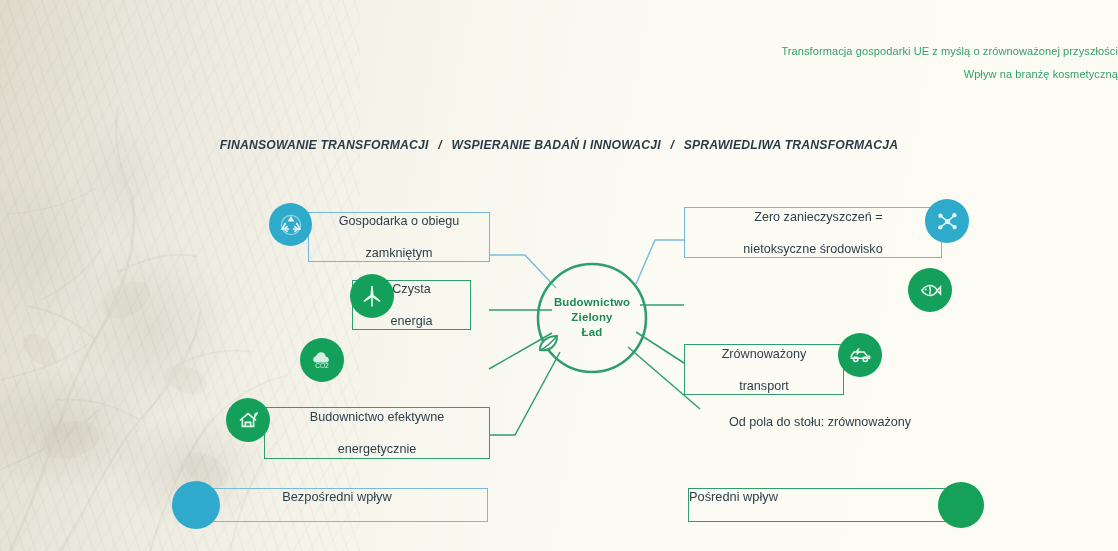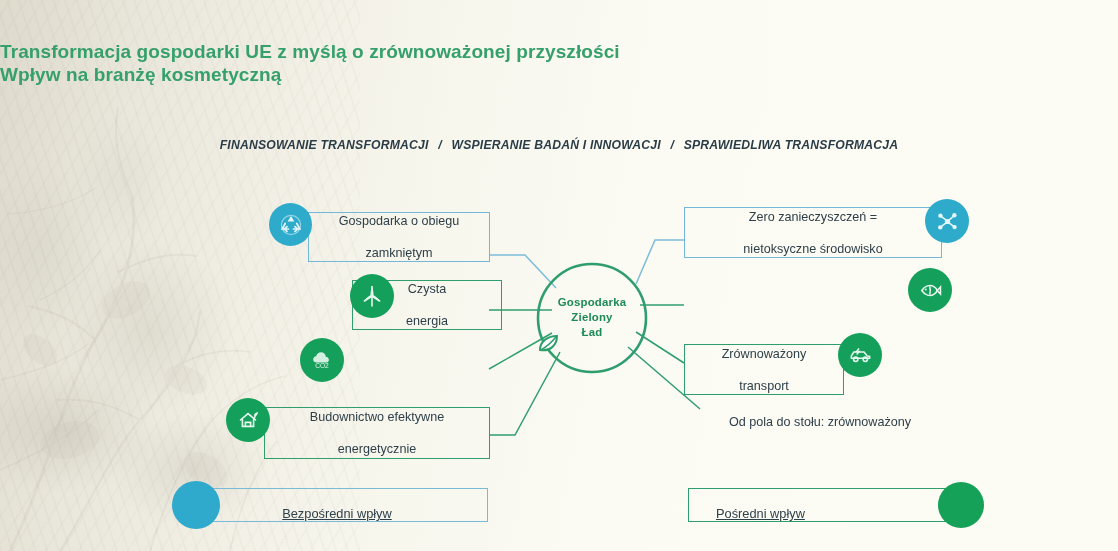--- a/index.html
+++ b/index.html
@@ -28,24 +28,24 @@
     position:absolute;left:0;top:0;width:360px;height:551px;
     background:
       repeating-linear-gradient(72deg, rgba(170,165,150,.055) 0 2px, rgba(255,255,255,0) 2px 11px),
       repeating-linear-gradient(-58deg, rgba(175,170,156,.045) 0 2px, rgba(255,255,255,0) 2px 14px);
     mix-blend-mode:multiply;
   }
 
   
   .title{
     position:absolute;left:0;top:40px;width:1118px;
-    text-align:left;
+    text-align:right;
     color:#35a06a;
-    font-weight:bold;
-    font-size:19px;
+    font-weight:normal;
+    font-size:11px;
     line-height:23px;
     letter-spacing:.1px;
   }
   .subtitle-row{
     position:absolute;left:0;top:138px;width:1118px;
     text-align:center;
     color:#2a3c46;
     font-weight:bold;font-style:italic;
     font-size:12.2px;letter-spacing:.2px;
     white-space:nowrap;
@@ -93,22 +93,22 @@
   .plain-label{
     position:absolute;
     text-align:center;
     color:#2d3f49;
     font-size:12.6px;line-height:17px;
   }
 
   
   .legend-box{
     position:absolute;box-sizing:border-box;
-    display:flex;align-items:flex-end;
-    color:#2d3f49;font-size:12.8px;text-decoration:underline;
+    display:flex;align-items:flex-start;
+    color:#2d3f49;font-size:12.8px;
   }
   .legend-box.blue{border:1.4px solid #79bad9;}
   .legend-box.green{border:1.4px solid #2f9e6d;}
   .legend-dot{position:absolute;border-radius:50%;}
   .legend-dot.blue{background:#2fa9cc;}
   .legend-dot.green{background:#16a159;}
 </style>
 </head>
 <body>
 
@@ -170,21 +170,21 @@
 
     <circle cx="592" cy="318" r="54" fill="none" stroke="#2f9e6d" stroke-width="2.6"></circle>
 
     <g transform="translate(538,336)">
       <path d="M2,14 C2,5 10,0 19,0 C19,9 12,16 2,14 Z" fill="#ffffff" stroke="#2f9e6d" stroke-width="2"></path>
       <path d="M3,14 C8,11 13,7 18,1" stroke="#2f9e6d" stroke-width="1.6" fill="none"></path>
     </g>
   </svg>
 
   <div class="hub-label" style="left:538px;top:295px;width:108px;">
-    <div>Gospodarka</div>
+    <div>Budownictwo</div>
     <div>Zielony</div>
     <div>Ład</div>
   </div>
 
   <div class="node blue" style="left:308px;top:212px;width:182px;height:50px;">
     <span>
       <span>Gospodarka o obiegu</span><br>
       <span>zamkniętym</span>
     </span>
   </div>
@@ -192,21 +192,21 @@
     <svg width="26" height="26" viewBox="0 0 26 26" fill="none" stroke="#e6f6fb" stroke-width="1.7" stroke-linecap="round">
       <path d="M13,4 L16.4,9.6 L9.6,9.6 Z" fill="#e6f6fb" stroke="none"></path>
       <path d="M7.2,11.5 L4.2,17 L10.5,17"></path>
       <path d="M18.8,11.5 L21.8,17 L15.5,17"></path>
       <path d="M9,19.4 L6.4,17 L9,14.6"></path>
       <path d="M17,14.6 L19.6,17 L17,19.4"></path>
       <circle cx="13" cy="13" r="9.6" stroke="#e6f6fb" stroke-width="1.2" opacity=".55"></circle>
     </svg>
   </div>
 
-  <div class="node green" style="left:352px;top:280px;width:150px;height:50px;">
+  <div class="node green" style="left:352px;top:280px;width:119px;height:50px;">
     <span>
       <span>Czysta</span><br>
       <span>energia</span>
     </span>
   </div>
   <div class="badge green" style="left:350px;top:274px;width:44px;height:44px;">
     <svg width="26" height="26" viewBox="0 0 26 26" fill="none" stroke="#e7f7ee" stroke-width="1.6" stroke-linecap="round">
       <path d="M13,13 L13,23"></path>
       <path d="M13,13 L13,3.5"></path>
       <path d="M13,13 L5.4,18"></path>
@@ -234,21 +234,21 @@
   <div class="badge green" style="left:226px;top:398px;width:44px;height:44px;">
     <svg width="26" height="26" viewBox="0 0 26 26" fill="none" stroke="#e7f7ee" stroke-width="1.6" stroke-linecap="round">
       <path d="M5.5,13 L13,6.6 L20.5,13"></path>
       <path d="M7.4,12.4 L7.4,19.4 L18.6,19.4 L18.6,12.4"></path>
       <path d="M10.4,19.4 L10.4,15.4 L15.6,15.4 L15.6,19.4"></path>
       <path d="M19.4,9.6 C21.6,9.4 22.6,7.6 22.4,5.6 C20.4,5.6 18.8,6.8 19.2,9.4" fill="#e7f7ee" stroke="none"></path>
       <path d="M19.4,11.4 C19.6,9.4 20.6,7.4 22.2,6"></path>
     </svg>
   </div>
 
-  <div class="node blue" style="left:684px;top:207px;width:258px;height:51px;">
+  <div class="node blue" style="left:684px;top:207px;width:258px;height:51px;text-align:right;">
     <span>
       <span>Zero zanieczyszczeń =</span><br>
       <span>nietoksyczne środowisko</span>
     </span>
   </div>
   <div class="badge blue" style="left:925px;top:199px;width:44px;height:44px;">
     <svg width="27" height="27" viewBox="0 0 26 26" fill="none" stroke="#e6f6fb" stroke-width="1.5" stroke-linecap="round">
       <circle cx="13" cy="13" r="2.5" fill="#e6f6fb" stroke="none"></circle>
       <circle cx="6.2" cy="7.4" r="2.1" fill="#e6f6fb" stroke="none"></circle>
       <circle cx="19.6" cy="7" r="2.1" fill="#e6f6fb" stroke="none"></circle>
@@ -284,18 +284,18 @@
 
   <div class="plain-label" style="left:690px;top:414px;width:260px;">
     <div>Od pola do stołu: zrównoważony</div>
   </div>
 
   <div class="legend-box blue" style="left:186px;top:488px;width:302px;height:34px;justify-content:center;">
     <span>Bezpośredni wpływ</span>
   </div>
   <div class="legend-dot blue" style="left:172px;top:481px;width:48px;height:48px;"></div>
 
-  <div class="legend-box green" style="left:688px;top:488px;width:282px;height:34px;padding-left:27px;">
+  <div class="legend-box green" style="left:688px;top:488px;width:282px;height:34px;padding-left:0;">
     <span>Pośredni wpływ</span>
   </div>
   <div class="legend-dot green" style="left:938px;top:482px;width:46px;height:46px;"></div>
 
 </div>
 
 </body></html>

